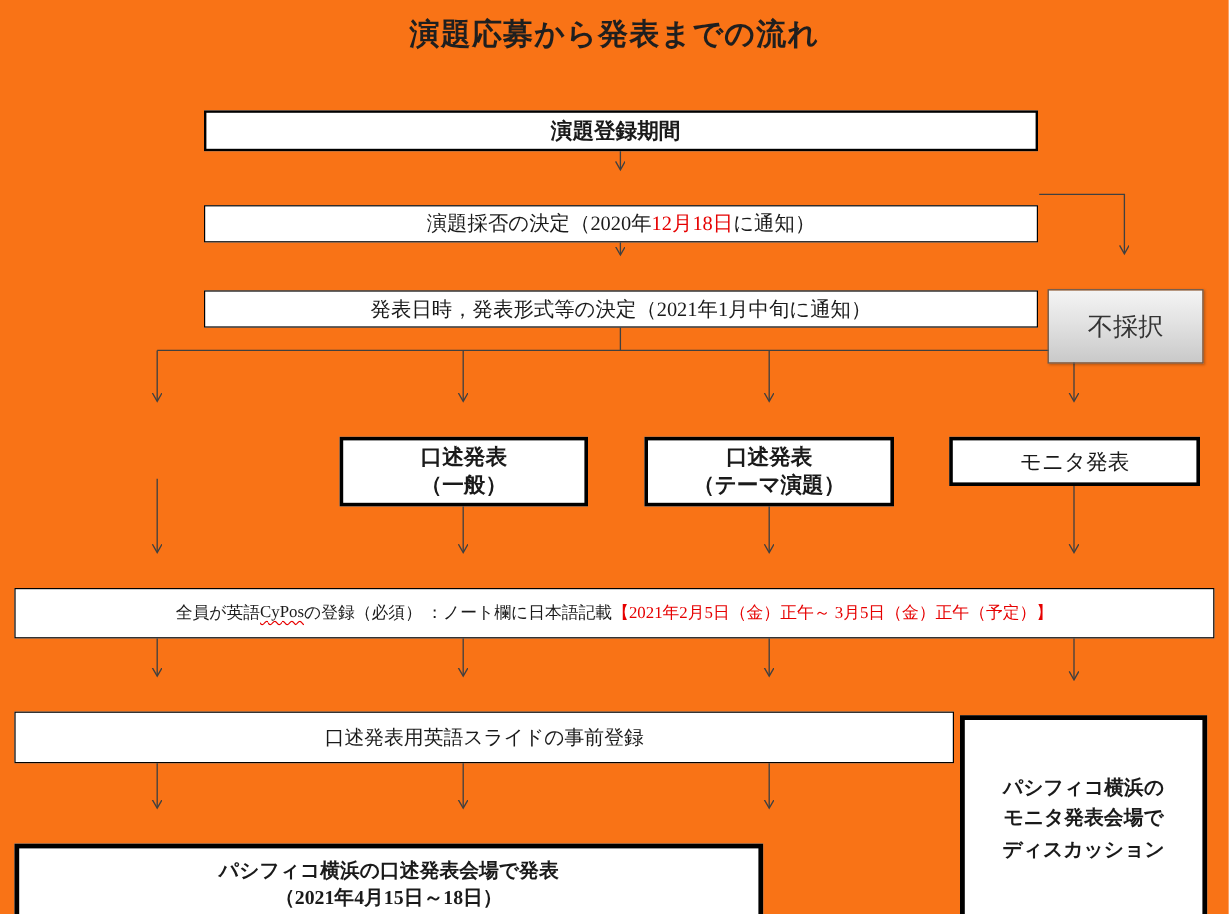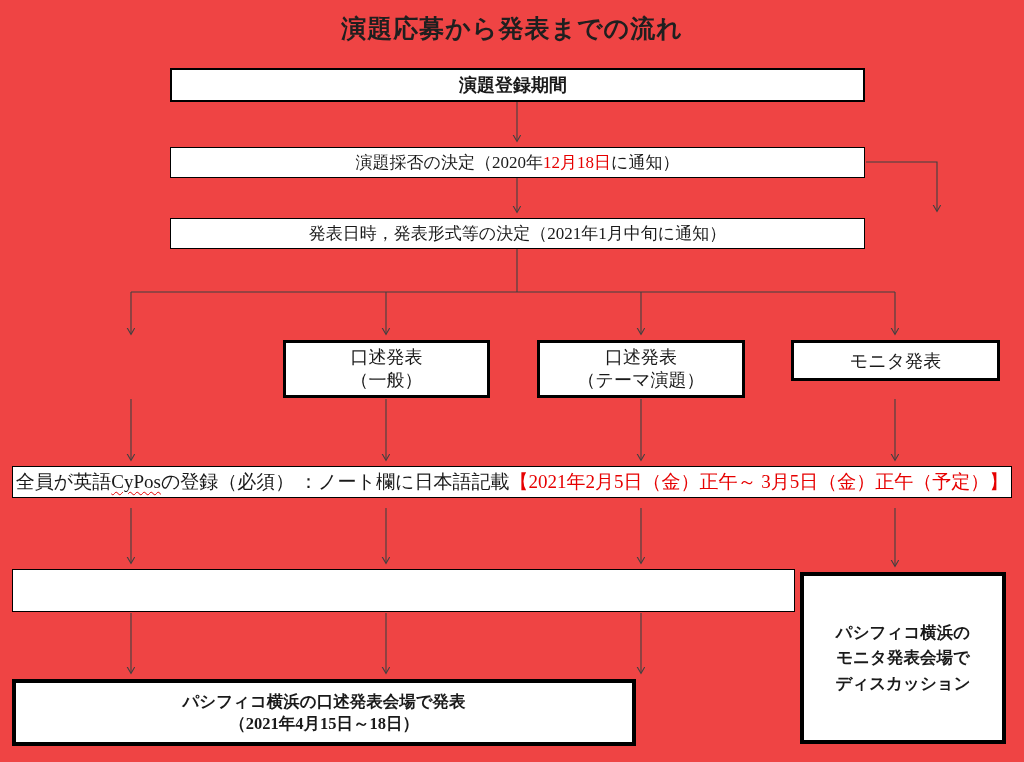--- a/index.html
+++ b/index.html
@@ -1,47 +1,47 @@
 <!DOCTYPE html>
 <html><head>
 <meta charset="utf-8">
 <style>
   html,body{margin:0;padding:0;background:#fff;}
   .canvas{
-    position:relative;width:1024px;height:762px;background:#ef4444;overflow:hidden;
+    position:relative;width:1024px;height:762px;background:#f97316;overflow:hidden;
     font-family:"Liberation Serif","DejaVu Serif",serif;color:#1a1a1a;
   }
   .title{
     position:absolute;left:0;top:12px;width:1024px;text-align:center;
     font-size:25px;font-weight:bold;letter-spacing:1px;color:#1f1f1f;
   }
   .box{
     position:absolute;display:flex;align-items:center;justify-content:center;
-    background:#fff;border:2px solid #000;box-sizing:border-box;text-align:center;
+    background:#fff;border:2px solid #000;box-sizing:border-box;text-align:center;margin-top:24px;
   }
   .thin{border-width:1px;}
   .thick{border-width:3px;}
   .xthick{border-width:4px;}
   .b1{left:170px;top:68px;width:695px;height:34px;font-weight:bold;font-size:18px;white-space:nowrap;}
   .b2{left:170px;top:147px;width:695px;height:31px;font-size:17px;white-space:nowrap;}
   .b3{left:170px;top:218px;width:695px;height:31px;font-size:17px;white-space:nowrap;}
   .reject{
     left:873px;top:217px;width:130px;height:62px;font-size:21px;
     border:1px solid #5a5a5a;background:linear-gradient(180deg,#f4f4f4 0%,#e2e2e2 45%,#c9c9c9 100%);
     box-shadow:1px 1px 2px rgba(0,0,0,.25);color:#333;
   }
   .bA{left:27px;top:340px;width:208px;height:58px;font-size:18px;}
   .bB{left:283px;top:340px;width:207px;height:58px;font-size:18px;}
   .bC{left:537px;top:340px;width:208px;height:58px;font-size:18px;}
   .bD{left:791px;top:340px;width:209px;height:41px;font-size:18px;}
-  .cypos{left:12px;top:466px;width:1000px;height:32px;font-size:19px;white-space:nowrap;}
+  .cypos{left:12px;top:466px;width:1000px;height:42px;font-size:14px;white-space:nowrap;}
   .slides{left:12px;top:569px;width:783px;height:43px;font-size:16.5px;white-space:nowrap;}
   .oralvenue{left:12px;top:679px;width:624px;height:67px;font-size:16.5px;font-weight:bold;line-height:1.35;}
   .monitorvenue{left:800px;top:572px;width:206px;height:172px;font-size:16.5px;font-weight:bold;line-height:1.55;}
-  .two-line span{display:block;line-height:1.3;}
+  .two-line span{display:block;line-height:1.3;font-weight:bold;}
   .stack span{display:block;}
   .red{color:#e60000;}
   .squiggle{
     text-decoration-line:underline;text-decoration-style:wavy;
     text-decoration-color:#e60000;text-decoration-thickness:1px;text-underline-offset:3px;
   }
   svg.wires{position:absolute;left:0;top:0;width:1024px;height:762px;pointer-events:none;}
 </style>
 </head>
 <body>
@@ -88,20 +88,23 @@
   <div class="box b2 thin">
     <span>演題採否の決定（2020年</span>
       <span class="red">12月18日</span>
       <span>に通知）</span>
   </div>
 
   <div class="box b3 thin">
     <span>発表日時，発表形式等の決定（2021年1月中旬に通知）</span>
   </div>
 
+  <div class="box reject">
+    <span>不採択</span>
+  </div>
 
 
   <div class="box bB thick two-line">
     <div>
       <span>口述発表</span>
       <span>（一般）</span>
     </div>
   </div>
 
   <div class="box bC thick two-line">
@@ -116,20 +119,21 @@
   </div>
 
   <div class="box cypos thin">
     <span>全員が英語 </span>
       <span class="squiggle">CyPos</span>
       <span> の登録（必須） ：ノート欄に日本語記載</span>
       <span class="red">【2021年2月5日（金）正午～ 3月5日（金）正午（予定）】</span>
   </div>
 
   <div class="box slides thin">
+    <span>口述発表用英語スライドの事前登録</span>
   </div>
 
   <div class="box oralvenue xthick two-line">
     <div>
       <span>パシフィコ横浜の口述発表会場で発表</span>
       <span>（2021年4月15日～18日）</span>
     </div>
   </div>
 
   <div class="box monitorvenue xthick stack">

